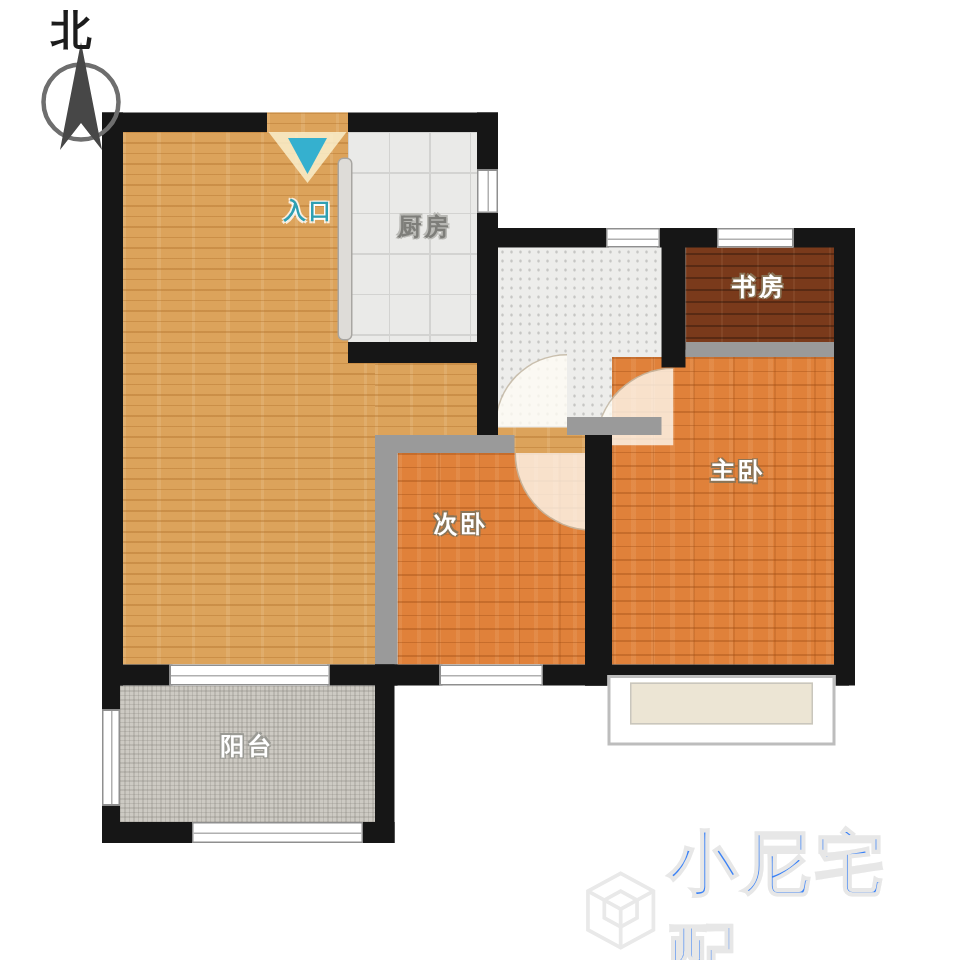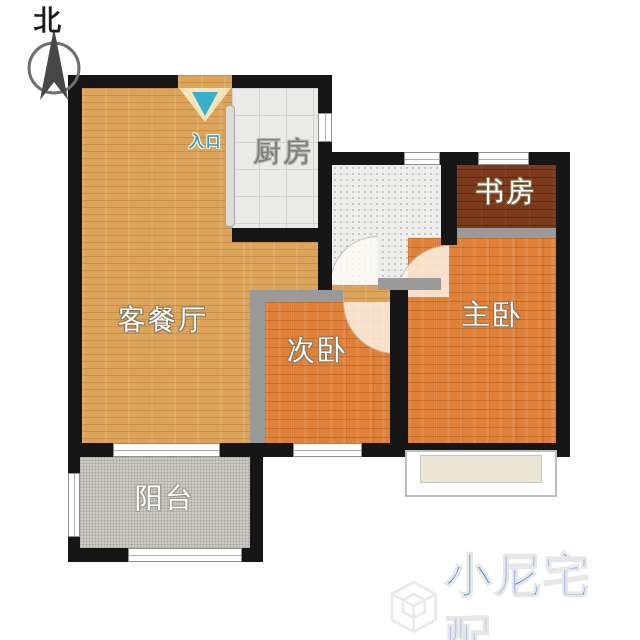--- a/index.html
+++ b/index.html
@@ -54,21 +54,21 @@
   .arc{position:absolute;background:rgba(255,252,245,.78);border:1px solid rgba(140,120,90,.45);box-sizing:border-box;z-index:2;}
   .slidedoor{position:absolute;background:#dedcd8;border:1px solid #a8a6a2;border-radius:4px;box-sizing:border-box;z-index:5;}
 
   
   .bay-outer{position:absolute;background:#ffffff;border:2px solid #bdbdbd;box-sizing:border-box;z-index:4;}
   .bay-inner{position:absolute;background:#ece5d4;border:1px solid #c9c6bd;box-sizing:border-box;z-index:5;}
 
   
   .room-label{
     position:absolute;z-index:7;transform:translate(-50%,-50%);
-    font-size:28px;font-weight:normal;color:#ffffff;letter-spacing:2px;white-space:nowrap;
+    font-size:16px;font-weight:bold;color:#ffffff;letter-spacing:2px;white-space:nowrap;
     text-shadow:-1px -1px 0 #8a7558,1px -1px 0 #8a7558,-1px 1px 0 #8a7558,1px 1px 0 #8a7558;
   }
   .room-label.gray{text-shadow:-1px -1px 0 #9a9a94,1px -1px 0 #9a9a94,-1px 1px 0 #9a9a94,1px 1px 0 #9a9a94;}
 
   
   .entr-glow{position:absolute;z-index:6;width:0;height:0;
     border-left:26px solid transparent;border-right:26px solid transparent;
     border-top:34px solid rgba(250,240,205,.85);}
   .entr-tri{position:absolute;z-index:6;width:0;height:0;
     border-left:13px solid transparent;border-right:13px solid transparent;
@@ -143,25 +143,24 @@
 
   <div class="bay-outer" style="left:405px;top:450px;width:152px;height:47px;"></div>
   <div class="bay-inner" style="left:420px;top:455px;width:122px;height:28px;"></div>
 
   <div class="slidedoor" style="left:225px;top:105px;width:10px;height:122px;"></div>
 
   <div class="entr-glow" style="left:179px;top:88px;"></div>
   <div class="entr-tri" style="left:192px;top:92px;"></div>
   <div class="entr-label" style="left:206px;top:141px;">入口</div>
 
-  <div class="room-label" style="left:163px;top:320px;">客餐厅</div>
   <div class="room-label" style="left:283px;top:152px;text-shadow:-1px -1px 0 #b9b9b5,1px -1px 0 #b9b9b5,-1px 1px 0 #b9b9b5,1px 1px 0 #b9b9b5;color:#7e7e7a;">厨房</div>
   <div class="room-label" style="left:506px;top:192px;">书房</div>
   <div class="room-label" style="left:492px;top:315px;text-align:center;">主卧</div>
-  <div class="room-label" style="left:317px;top:350px;">次卧</div>
+  <div class="room-label" style="left:307px;top:350px;">次卧</div>
   <div class="room-label gray" style="left:165px;top:498px;">阳台</div>
 
   <div class="compass">
     <div class="compass-n">北</div>
     <svg width="90" height="115" viewBox="0 0 90 115">
       <circle cx="36" cy="68" r="25" fill="none" stroke="#6e6e6e" stroke-width="3"></circle>
       <polygon points="36,28 50,100 36,82 22,100" fill="#474747"></polygon>
     </svg>
   </div>
 

